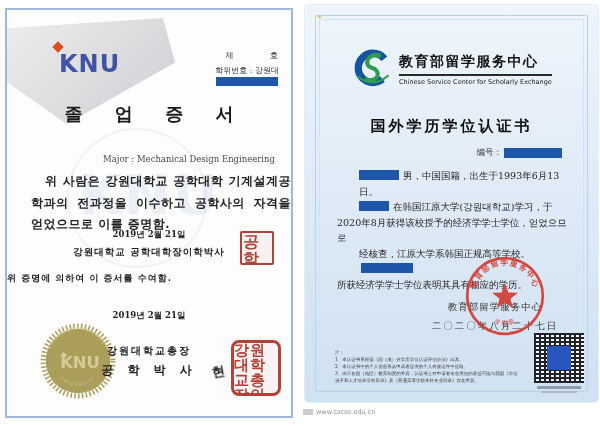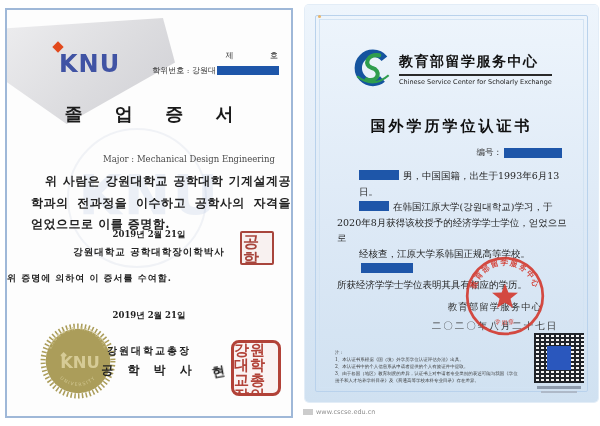--- a/index.html
+++ b/index.html
@@ -10,21 +10,21 @@
   .cert-kr{position:absolute;left:5px;top:8px;width:288px;height:410px;background:#fdfdfd;
            border:2px solid #9fb8d8;box-sizing:border-box;overflow:hidden;}
   .knu-kite{position:absolute;left:-4px;top:8px;width:172px;height:106px;
             background:linear-gradient(135deg,#ededef 0%,#dcdcdf 55%,#cfcfd4 100%);
             clip-path:polygon(0% 10%,93% 0%,100% 42%,37% 100%,0% 58%);}
   .knu-logo{position:absolute;left:52px;top:40px;font-family:"DejaVu Sans","Liberation Sans",sans-serif;
             font-weight:bold;font-size:24px;color:#4053a4;letter-spacing:1px;}
   .knu-dot{position:absolute;left:47px;top:33px;width:8px;height:8px;background:#e2491c;transform:rotate(45deg);}
   .docno{position:absolute;right:12px;top:40px;text-align:right;font-size:8px;color:#333;}
   .docno .l1{white-space:pre;letter-spacing:1px;}
-  .docno .l2{margin-top:4px;display:flex;align-items:center;justify-content:flex-start;gap:1px;white-space:nowrap;}
+  .docno .l2{margin-top:4px;display:flex;align-items:center;justify-content:flex-start;gap:1px;white-space:nowrap;flex-direction:column;}
   .redact{display:inline-block;background:#1e56a9;height:9px;}
   .redact.degree{width:62px;}
   .cert-kr-title{position:absolute;left:0;right:0;top:92px;text-align:center;font-size:18px;font-weight:bold;
                  letter-spacing:13px;text-indent:13px;color:#1b1b1b;}
   .major{position:absolute;left:0;right:16px;top:144px;text-align:right;font-size:8.5px;color:#4a4a4a;}
   .body-kr{position:absolute;left:24px;right:0;top:161px;font-size:12px;font-weight:bold;color:#222;
            line-height:1.8;text-indent:14px;text-align:justify;letter-spacing:.5px;}
   .date1{position:absolute;left:0;right:0;top:219px;text-align:center;font-size:8.5px;font-weight:bold;color:#222;}
   .dean{position:absolute;left:0;right:0;top:236px;text-align:center;font-size:9.5px;font-weight:bold;
         letter-spacing:1px;color:#222;}

